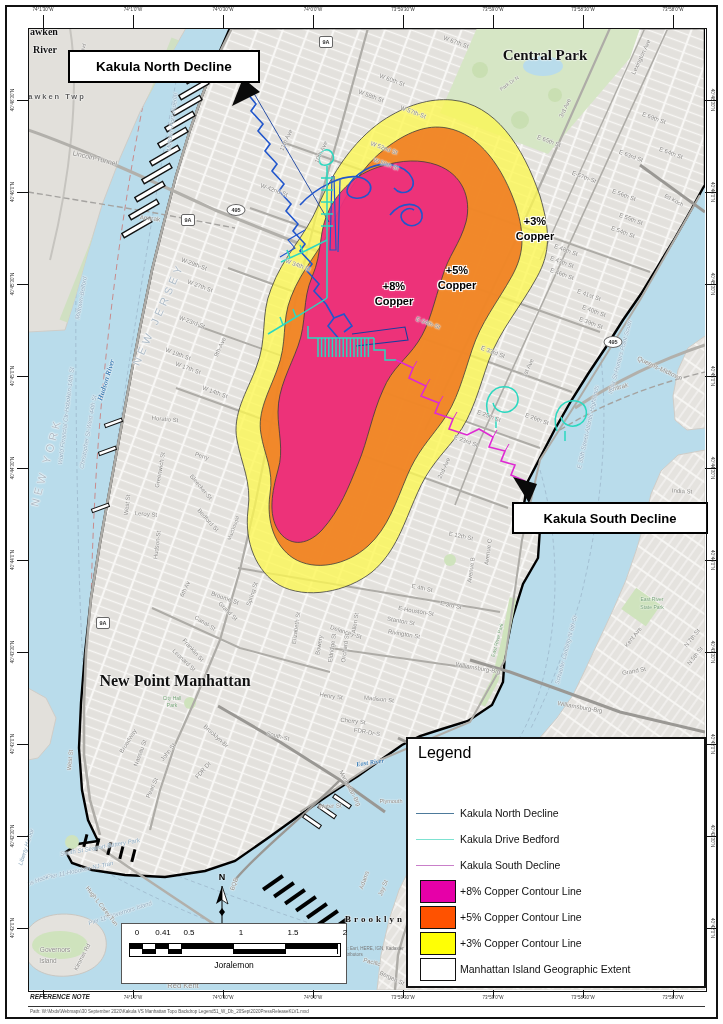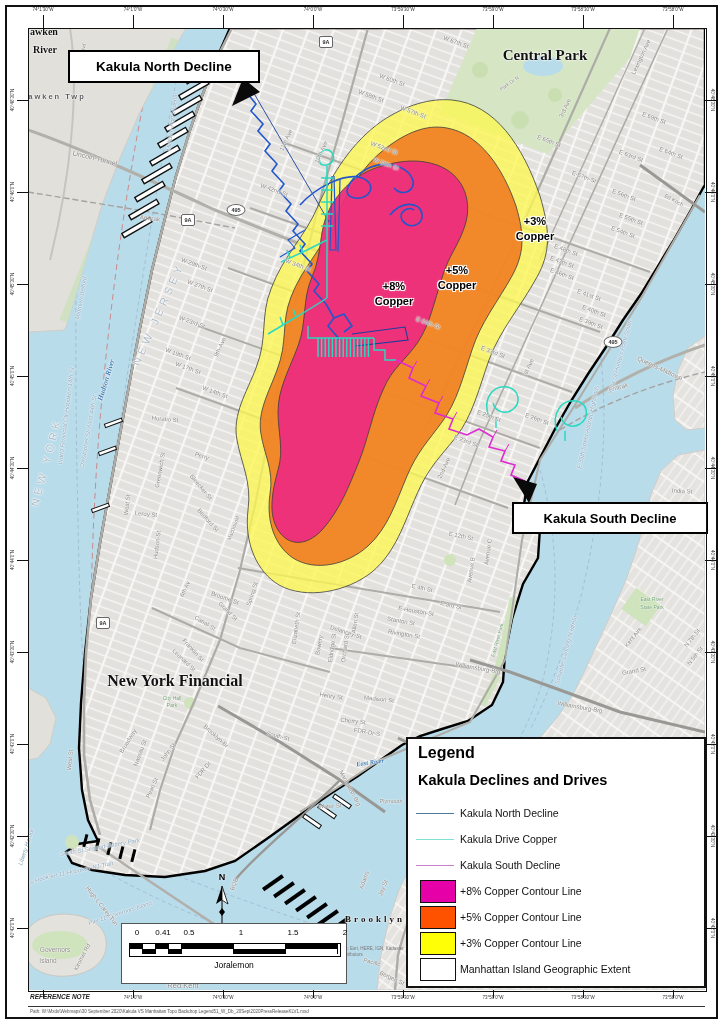--- a/index.html
+++ b/index.html
@@ -20,21 +20,21 @@
   .big{color:#111;font-family:"Liberation Serif",serif;font-weight:bold;}
   .copper{position:absolute;z-index:6;text-align:center;transform:translate(-50%,-50%);
       font-weight:bold;font-size:11px;color:#000;line-height:15px;white-space:nowrap;
       text-shadow:-1px -1px 0 #fff,1px -1px 0 #fff,-1px 1px 0 #fff,1px 1px 0 #fff,0 0 3px #fff;}
   .callout{position:absolute;z-index:8;background:#fff;border:2px solid #000;
       font-weight:bold;color:#000;display:flex;align-items:center;justify-content:center;}
   #callout-north{left:68px;top:50px;width:188px;height:29px;font-size:13.5px;}
   #callout-south{left:512px;top:502px;width:192px;height:28px;font-size:13px;}
   #legend{position:absolute;left:406px;top:737px;width:296px;height:247px;background:#fff;
       border:2px solid #111;z-index:20;}
-  #legend .lg-title{position:absolute;left:10px;top:5px;font-size:16px;font-weight:bold;color:#000;}
+  #legend .lg-title{position:absolute;left:10px;top:5px;font-size:16px;font-weight:normal;color:#000;}
   #legend .lg-sub{position:absolute;left:10px;top:33px;font-size:14.5px;font-weight:bold;color:#000;}
   .lg-item{position:absolute;left:0;width:100%;height:24px;}
   .lg-item .lbl{position:absolute;left:52px;top:50%;transform:translateY(-50%);font-size:10.5px;color:#111;}
   .lg-line{position:absolute;left:8px;top:50%;width:38px;border-top:1.6px solid #000;}
   .lg-box{position:absolute;left:12px;top:1px;width:34px;height:21px;border:1.4px solid #111;}
   #scalebar{position:absolute;left:121px;top:923px;width:224px;height:59px;background:#fff;
       border:1px solid #555;z-index:20;}
   .sb-num{position:absolute;top:4px;font-size:8px;color:#000;transform:translateX(-50%);}
   .sb-rowwrap{position:absolute;left:7px;top:19px;width:210px;height:12px;border:1px solid #000;}
   .sb-seg{position:absolute;height:5px;border-right:1px solid #000;box-sizing:border-box;}
@@ -269,21 +269,21 @@
       <span class="pl st" style="left: 157px; top: 545px; font-size: 6px; transform: translate(-50%, -50%) rotate(-83deg);">Hudson-St</span>
       <span class="pl st" style="left: 208px; top: 520px; font-size: 6px; transform: translate(-50%, -50%) rotate(48deg);">Bedford St</span>
       <span class="pl st" style="left: 233px; top: 528px; font-size: 5px; transform: translate(-50%, -50%) rotate(-70deg);">MacDougal</span>
       <span class="pl st" style="left: 185px; top: 589px; font-size: 6px; transform: translate(-50%, -50%) rotate(-65deg);">6th Av</span>
       <span class="pl st" style="left: 225px; top: 598px; font-size: 6px; transform: translate(-50%, -50%) rotate(20deg);">Broome-St</span>
       <span class="pl st" style="left: 205px; top: 623px; font-size: 6px; transform: translate(-50%, -50%) rotate(32deg);">Canal-St</span>
       <span class="pl st" style="left: 228px; top: 611px; font-size: 6px; transform: translate(-50%, -50%) rotate(45deg);">Grand St</span>
       <span class="pl st" style="left: 252px; top: 594px; font-size: 6px; transform: translate(-50%, -50%) rotate(-72deg);">Spring St</span>
       <span class="pl st" style="left: 193px; top: 650px; font-size: 6px; transform: translate(-50%, -50%) rotate(48deg);">Franklin St</span>
       <span class="pl st" style="left: 184px; top: 660px; font-size: 6px; transform: translate(-50%, -50%) rotate(44deg);">Leonard St</span>
-      <span class="pl big" style="left: 175px; top: 681px; font-size: 16px; transform: translate(-50%, -50%) rotate(0deg);">New York Financial</span>
+      <span class="pl big" style="left: 175px; top: 681px; font-size: 16px; transform: translate(-50%, -50%) rotate(0deg);">New Point Manhattan</span>
       <span class="pl green" style="left: 172px; top: 698px; font-size: 5px; transform: translate(-50%, -50%) rotate(0deg);">City Hall</span>
       <span class="pl green" style="left: 172px; top: 705px; font-size: 5px; transform: translate(-50%, -50%) rotate(0deg);">Park</span>
       <span class="pl st" style="left: 128px; top: 741px; font-size: 6px; transform: translate(-50%, -50%) rotate(-58deg);">Broadway</span>
       <span class="pl st" style="left: 140px; top: 753px; font-size: 6px; transform: translate(-50%, -50%) rotate(-70deg);">Nassau St</span>
       <span class="pl st" style="left: 168px; top: 752px; font-size: 6px; transform: translate(-50%, -50%) rotate(-52deg);">John St</span>
       <span class="pl st" style="left: 152px; top: 788px; font-size: 6px; transform: translate(-50%, -50%) rotate(-66deg);">Pearl St</span>
       <span class="pl st" style="left: 70px; top: 760px; font-size: 6px; transform: translate(-50%, -50%) rotate(-85deg);">West St</span>
       <span class="pl st" style="left: 416px; top: 611px; font-size: 6px; transform: translate(-50%, -50%) rotate(10deg);">E-Houston-St</span>
       <span class="pl st" style="left: 401px; top: 621px; font-size: 6px; transform: translate(-50%, -50%) rotate(10deg);">Stanton St</span>
       <span class="pl st" style="left: 404px; top: 634px; font-size: 6px; transform: translate(-50%, -50%) rotate(10deg);">Rivington St</span>
@@ -400,29 +400,28 @@
       <polygon points="14,14 8,32 14,28" fill="#000"></polygon>
       <polygon points="14,14 20,32 14,28" fill="#fff" stroke="#000" stroke-width="0.8"></polygon>
       <polygon points="14,36 11,40 14,44 17,40" fill="#000"></polygon>
     </svg>
   </div>
 
   <div id="sources-note">Sources: Esri, HERE, IGN, Kadaster NL, contributors</div>
 
   <div id="legend">
     <div class="lg-title">Legend</div>
-    <div class="lg-sub">Kakula Declines and Drives</div>
     <div id="lg-items">
         <div class="lg-item" style="top: 62px;">
           <span class="lg-line" style="border-top-color: rgb(77, 122, 155);"></span>
           <span class="lbl">Kakula North Decline</span>
         </div>
         <div class="lg-item" style="top: 88px;">
           <span class="lg-line" style="border-top-color: rgb(125, 226, 209);"></span>
-          <span class="lbl">Kakula Drive Copper</span>
+          <span class="lbl">Kakula Drive Bedford</span>
         </div>
         <div class="lg-item" style="top: 114px;">
           <span class="lg-line" style="border-top-color: rgb(201, 127, 201);"></span>
           <span class="lbl">Kakula South Decline</span>
         </div>
         <div class="lg-item" style="top: 140px;">
           <span class="lg-box" style="background: rgb(230, 0, 168);"></span>
           <span class="lbl">+8% Copper Contour Line</span>
         </div>
         <div class="lg-item" style="top: 166px;">

